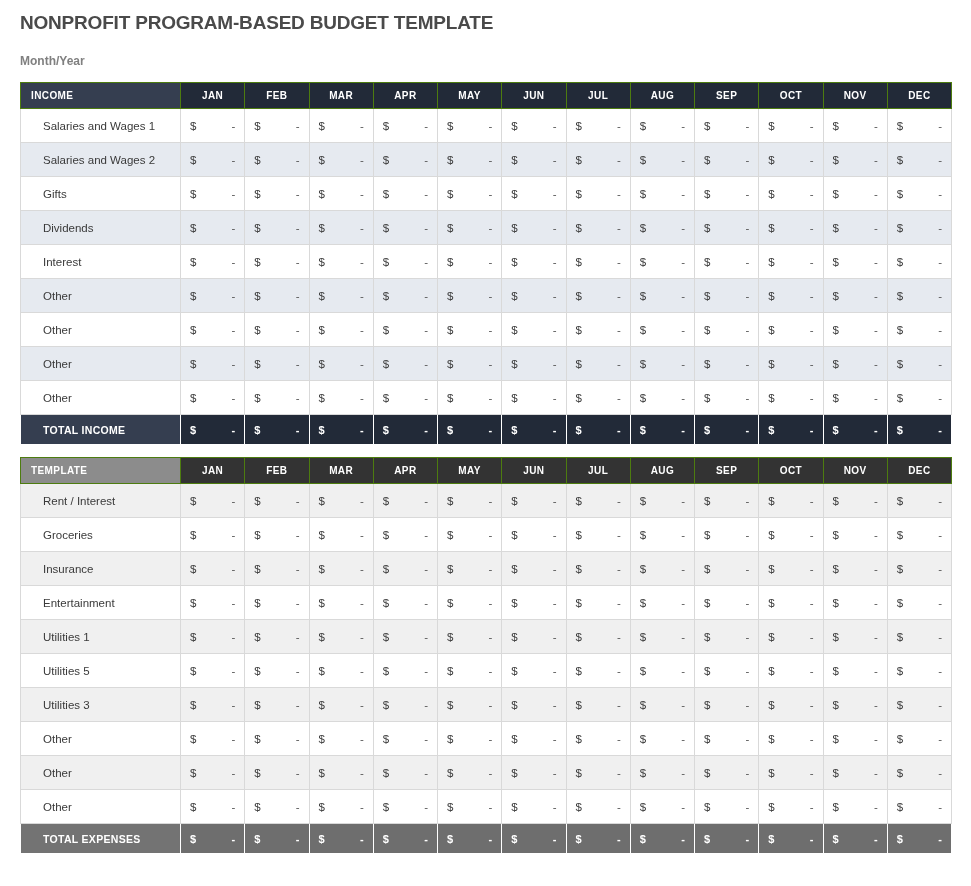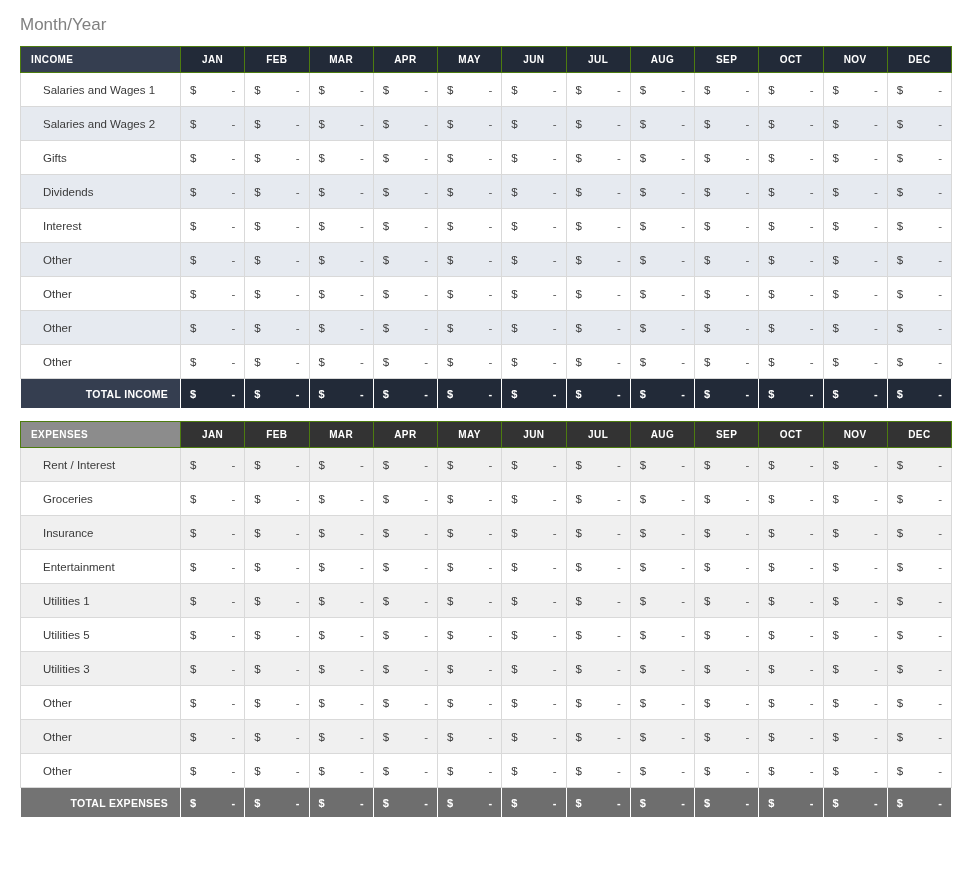--- a/index.html
+++ b/index.html
@@ -21,22 +21,22 @@
   .page-title {
     font-size: 19px;
     font-weight: bold;
     color: #4a4a4a;
     letter-spacing: -0.2px;
     margin: 0;
     padding: 10px 0 0 0;
     line-height: 26px;
   }
   .subtitle {
-    font-size: 17px;
-    font-weight: normal;
+    font-size: 12px;
+    font-weight: bold;
     color: #808080;
     margin: 0;
     padding: 14px 0 10px 0;
     line-height: 22px;
   }
   table.budget {
     border-collapse: collapse;
     table-layout: fixed;
     width: 931px;
     font-size: 11px;
@@ -100,21 +100,21 @@
   .expenses tbody tr.odd td { background: #f0f0f0; }
   .expenses tbody tr.even td { background: #ffffff; }
 
   
   tr.total td {
     height: 30px;
     border: 1px solid #ffffff;
     box-sizing: border-box;
   }
   tr.total td.label {
-    text-align: right;
+    text-align: left;
     font-size: 10.5px;
     font-weight: bold;
     color: #ffffff;
     letter-spacing: 0.3px;
     padding-right: 12px;
   }
   tr.total .money-inner {
     font-size: 11px;
     font-weight: bold;
     color: #ffffff;
@@ -125,20 +125,21 @@
   .expenses tr.total td.label { background: #737373; }
   .expenses tr.total td.money { background: #6e6e6e; }
 
   .table-gap { height: 12px; }
 </style>
 </head>
 <body>
 
 <div class="page">
 
+  <h1 class="page-title">NONPROFIT PROGRAM-BASED BUDGET TEMPLATE</h1>
   <h2 class="subtitle">Month/Year</h2>
 
   <table class="budget income" id="income-table">
     <colgroup>
       <col class="label-col">
     <col class="month-col">
         <col class="month-col">
         <col class="month-col">
         <col class="month-col">
         <col class="month-col">
@@ -936,21 +937,21 @@
         <col class="month-col">
         <col class="month-col">
         <col class="month-col">
         <col class="month-col">
         <col class="month-col">
         <col class="month-col">
         <col class="month-col">
       </colgroup>
     <thead>
       <tr class="hdr">
-        <th class="label">EXPENSES</th>
+        <th class="label">TEMPLATE</th>
       <th class="month">JAN</th>
           <th class="month">FEB</th>
           <th class="month">MAR</th>
           <th class="month">APR</th>
           <th class="month">MAY</th>
           <th class="month">JUN</th>
           <th class="month">JUL</th>
           <th class="month">AUG</th>
           <th class="month">SEP</th>
           <th class="month">OCT</th>

